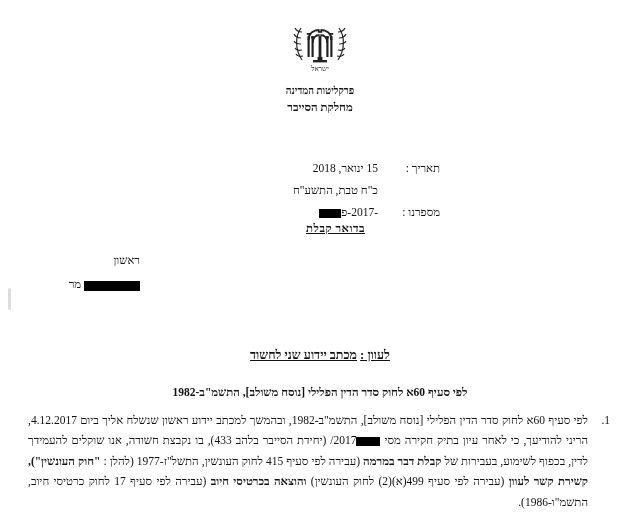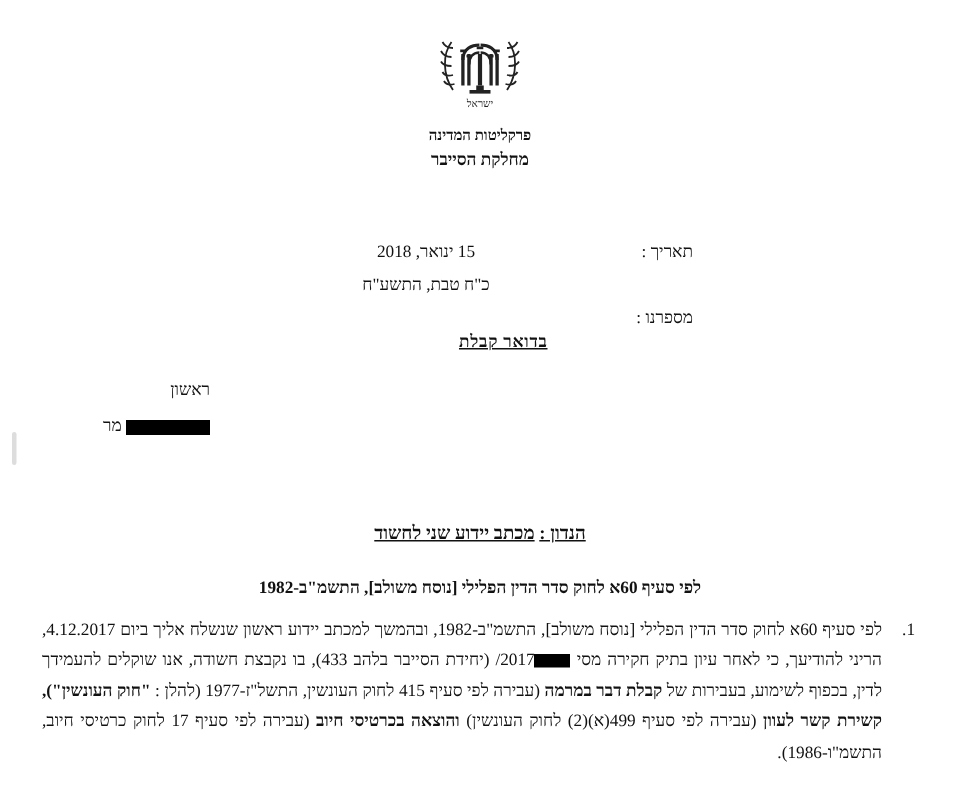--- a/index.html
+++ b/index.html
@@ -63,31 +63,31 @@
     font-weight: bold;
     text-align: center;
   }
   .meta-row {
     display: block;
     white-space: nowrap;
   }
   .meta-values {
     position: absolute;
     top: 158px;
-    right: 276px;
+    right: 262px;
     width: 160px;
     font-size: 11.5px;
     line-height: 1.9;
-    text-align: center;
+    text-align: right;
     direction: rtl;
   }
   .labels-col {
     position: absolute;
     top: 158px;
-    right: 178px;
+    right: 200px;
     font-size: 11.5px;
     line-height: 1.9;
     text-align: right;
   }
   .labels-col .lbl { display: block; }
   .labels-col .lbl.spacer { visibility: hidden; }
 
   .redact {
     display: inline-block;
     background: #000000;
@@ -242,33 +242,34 @@
 
   <div class="labels-col">
     <span class="lbl">תאריך :</span>
     <span class="lbl spacer">.</span>
     <span class="lbl">מספרנו :</span>
   </div>
 
   <div class="meta-values">
     <span class="meta-row">15 ינואר, 2018</span>
     <span class="meta-row">כ"ח טבת, התשע"ח</span>
+    <span class="meta-row"><span>-2017-פ</span><span class="redact small"></span></span>
   </div>
 
   <div class="registered">בדואר קבלת</div>
 
   <div class="addressee">
     <div>ראשון</div>
     <div class="name-row"><span class="redact addr"></span> <span>מר</span></div>
   </div>
 
   <div class="edge-mark"></div>
 
   <div class="subject">
-    <span class="u">הנדון :</span>
+    <span class="u">לעוון :</span>
     <span class="u">מכתב יידוע שני לחשוד</span>
   </div>
 
   <div class="lawline">לפי סעיף 60א לחוק סדר הדין הפלילי [נוסח משולב], התשמ"ב-1982</div>
 
   <div class="body">
     <div class="para">
       <span class="num">1.</span>
       <span id="para1-text"><span>לפי סעיף 60א לחוק סדר הדין הפלילי [נוסח משולב], התשמ"ב-1982, ובהמשך למכתב יידוע ראשון שנשלח אליך ביום 4.12.2017, הריני להודיעך, כי לאחר עיון בתיק חקירה מסי </span><span class="redact inline"></span><span>2017/ (יחידת הסייבר בלהב 433), בו נקבצת חשודה, אנו שוקלים להעמידך לדין, בכפוף לשימוע, בעבירות של </span><span class="b">קבלת דבר במרמה</span><span> (עבירה לפי סעיף 415 לחוק העונשין, התשל"ז-1977 (להלן : </span><span class="b">"חוק העונשין")</span><span class="b">, קשירת קשר לעוון</span><span> (עבירה לפי סעיף 499(א)(2) לחוק העונשין) </span><span class="b">והוצאה בכרטיסי חיוב</span><span> (עבירה לפי סעיף 17 לחוק כרטיסי חיוב, התשמ"ו-1986).</span></span>
     </div>

